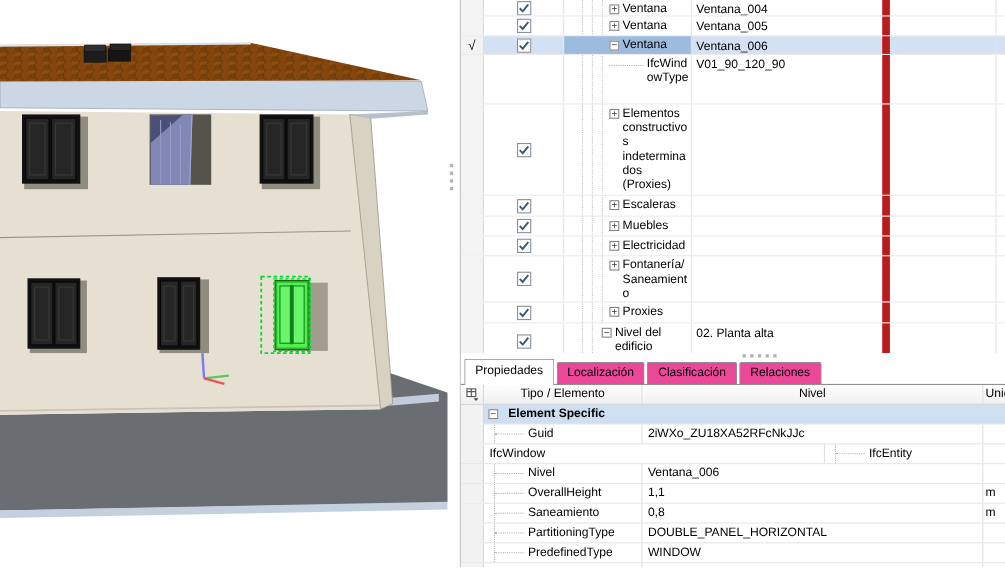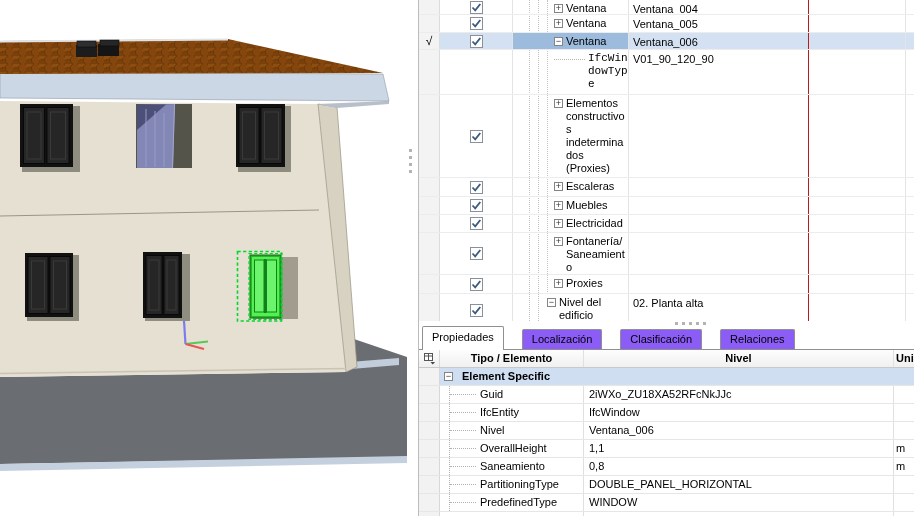--- a/index.html
+++ b/index.html
@@ -17,43 +17,43 @@
   .tree{position:relative;height:321px;overflow:hidden;background:#fff;}
   .gline{position:absolute;top:0;width:0;border-left:1px dotted #c3c3c3;z-index:0;}
   .g1{left:110px;height:321px}.g2{left:119px;height:321px}.g3{left:128px;height:294px}
   .trow{position:relative;z-index:1;display:flex;align-items:stretch;border-bottom:1px solid #ececec;box-sizing:border-box;}
   .trow.sel{background:var(--selrow,#d3e1f3);}
   .tc{box-sizing:border-box;overflow:hidden;}
   .c-ind{width:21px;background:#f3f3f3;border-right:1px solid #dcdcdc;display:flex;align-items:center;justify-content:center;}
   .c-chk{width:73px;border-right:1px solid #e4e4e4;display:flex;align-items:center;justify-content:center;}
   .c-tree{width:116px;border-right:1px solid #e4e4e4;padding-top:2px;}
   .trow.sel .c-tree{background:var(--selcell,#9dbbdd);}
-  .c-val{width:180px;border-right:1px solid #b91c1c;padding:2px 3px 0 4px;line-height:14px;white-space:nowrap;}
+  .c-val{width:180px;border-right:7px solid #b91c1c;padding:2px 3px 0 4px;line-height:14px;white-space:nowrap;}
   .c-extra{width:97px;border-right:1px solid #e4e4e4;}
   .c-tail{flex:1;}
   .tin{display:flex;align-items:flex-start;line-height:13px;}
   .tin .lbl{flex:1;min-width:0;overflow-wrap:break-word;word-break:break-word;}
   .ind{font-size:12px;color:#000;}
   .exp{flex:none;width:9px;height:9px;border:1px solid #848484;background:#fff;color:#333;
        font-size:9px;line-height:7px;text-align:center;box-sizing:border-box;margin:2px 3px 0 0;}
   .stub{flex:none;width:31px;height:7px;border-bottom:1px dotted #b5b5b5;margin-right:3px;}
   .cb{flex:none;width:13px;height:13px;border:1px solid #8a9099;background:#fff;box-sizing:border-box;display:inline-block;}
   
   .hsplit{position:relative;height:5px;background:#fff;}
   .hsplit i{position:absolute;top:1px;width:3px;height:3px;background:#b3b3b3;}
   .hsplit i:nth-child(1){left:256px}.hsplit i:nth-child(2){left:263px}
   .hsplit i:nth-child(3){left:270px}.hsplit i:nth-child(4){left:277px}.hsplit i:nth-child(5){left:284px}
   
   .props{height:190px;background:#fff;}
-  .tabs{height:24px;display:flex;align-items:flex-end;gap:18px;padding-left:3px;border-bottom:1px solid #8f8f8f;box-sizing:border-box;background:#fff;}
+  .tabs{height:24px;display:flex;align-items:flex-end;gap:2px;padding-left:3px;border-bottom:1px solid #8f8f8f;box-sizing:border-box;background:#fff;}
   .tab{height:19px;line-height:18px;padding:0 9px;border:1px solid #8f8f8f;border-bottom:none;
-       border-radius:2px 2px 0 0;background:#8b5cf6;white-space:nowrap;}
+       border-radius:2px 2px 0 0;background:#ec4899;white-space:nowrap;}
   .tab.active{height:23px;line-height:21px;background:#fff;margin-bottom:-1px;z-index:2;position:relative;}
   .ptable{position:relative;}
-  .phead{display:flex;height:17px;border-bottom:1px solid #c9c9c9;background:linear-gradient(#fdfdfd,#f0f0f0);font-weight:bold;}
+  .phead{display:flex;height:17px;border-bottom:1px solid #c9c9c9;background:linear-gradient(#fdfdfd,#f0f0f0);}
   .phead .pc{line-height:16px;text-align:center;}
   .pc{box-sizing:border-box;overflow:hidden;white-space:nowrap;}
   .pc.g{width:21px;background:#f2f2f2;border-right:1px solid #d8d8d8;display:flex;align-items:center;justify-content:center;}
   .phead .pc.g{background:linear-gradient(#fdfdfd,#f0f0f0);}
   .pc.n{width:144px;border-right:1px solid #e0e0e0;position:relative;}
   .pc.v{width:310px;border-right:1px solid #e0e0e0;}
   .pc.u{flex:1;padding-left:2px;text-align:left;}
   .prow{display:flex;height:18px;border-bottom:1px solid #e6e6e6;box-sizing:border-box;line-height:16px;}
   .prow.data .pc.n{padding-left:40px;}
   .prow.data .pc.n::before{content:"";position:absolute;left:9px;top:0;bottom:0;border-left:1px dotted #b2b2b2;}
@@ -231,21 +231,21 @@
               </div>
             </div>
             <div class="tc c-val"><span>Ventana_006</span></div>
             <div class="tc c-extra"></div>
             <div class="tc c-tail"></div>
           </div>
           <div class="trow" style="height: 45px;">
             <div class="tc c-ind"></div>
             <div class="tc c-chk"></div>
             <div class="tc c-tree">
-              <div class="tin" style="padding-left: 41px; font-family: Liberation Mono, monospace;">
+              <div class="tin" style="padding-left: 41px;">
                 <i class="stub"></i>
                 <span class="lbl">IfcWindowType</span>
               </div>
             </div>
             <div class="tc c-val"><span>V01_90_120_90</span></div>
             <div class="tc c-extra"></div>
             <div class="tc c-tail"></div>
           </div>
           <div class="trow" style="height: 83px;">
             <div class="tc c-ind"></div>
@@ -408,22 +408,22 @@
         </div>
         <div id="prop-rows">
             <div class="prow data">
               <div class="pc g"></div>
               <div class="pc n"><span>Guid</span></div>
               <div class="pc v"><span>2iWXo_ZU18XA52RFcNkJJc</span></div>
               <div class="pc u"></div>
             </div>
             <div class="prow data">
               <div class="pc g"></div>
+              <div class="pc v"><span>IfcWindow</span></div>
               <div class="pc n"><span>IfcEntity</span></div>
-              <div class="pc v"><span>IfcWindow</span></div>
               <div class="pc u"></div>
             </div>
             <div class="prow data">
               <div class="pc g"></div>
               <div class="pc n"><span>Nivel</span></div>
               <div class="pc v"><span>Ventana_006</span></div>
               <div class="pc u"></div>
             </div>
             <div class="prow data">
               <div class="pc g"></div>

